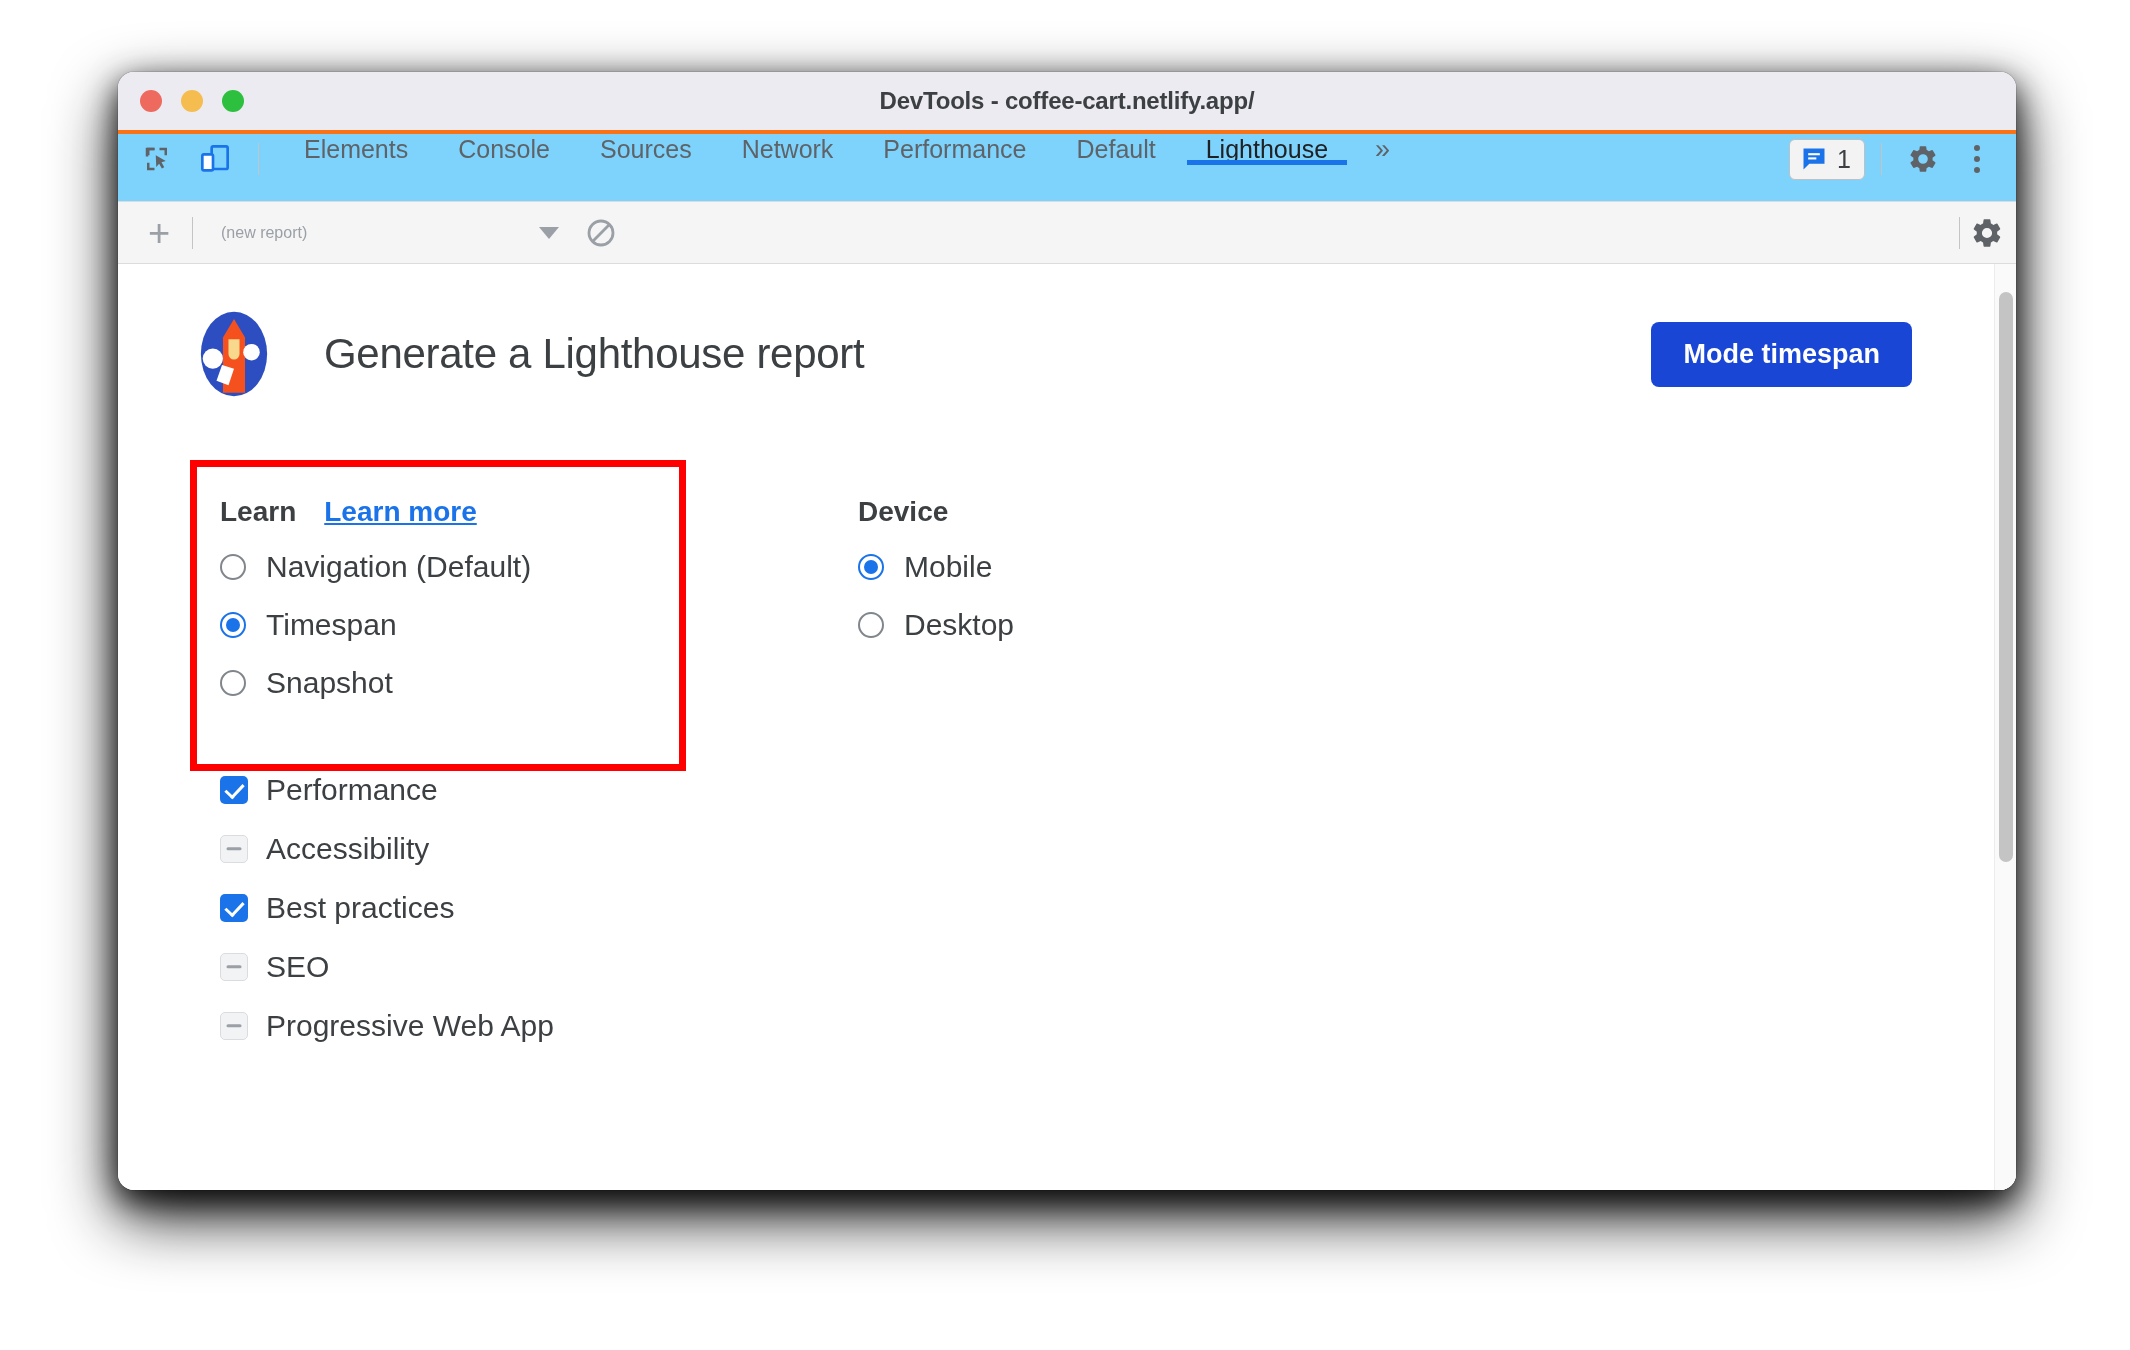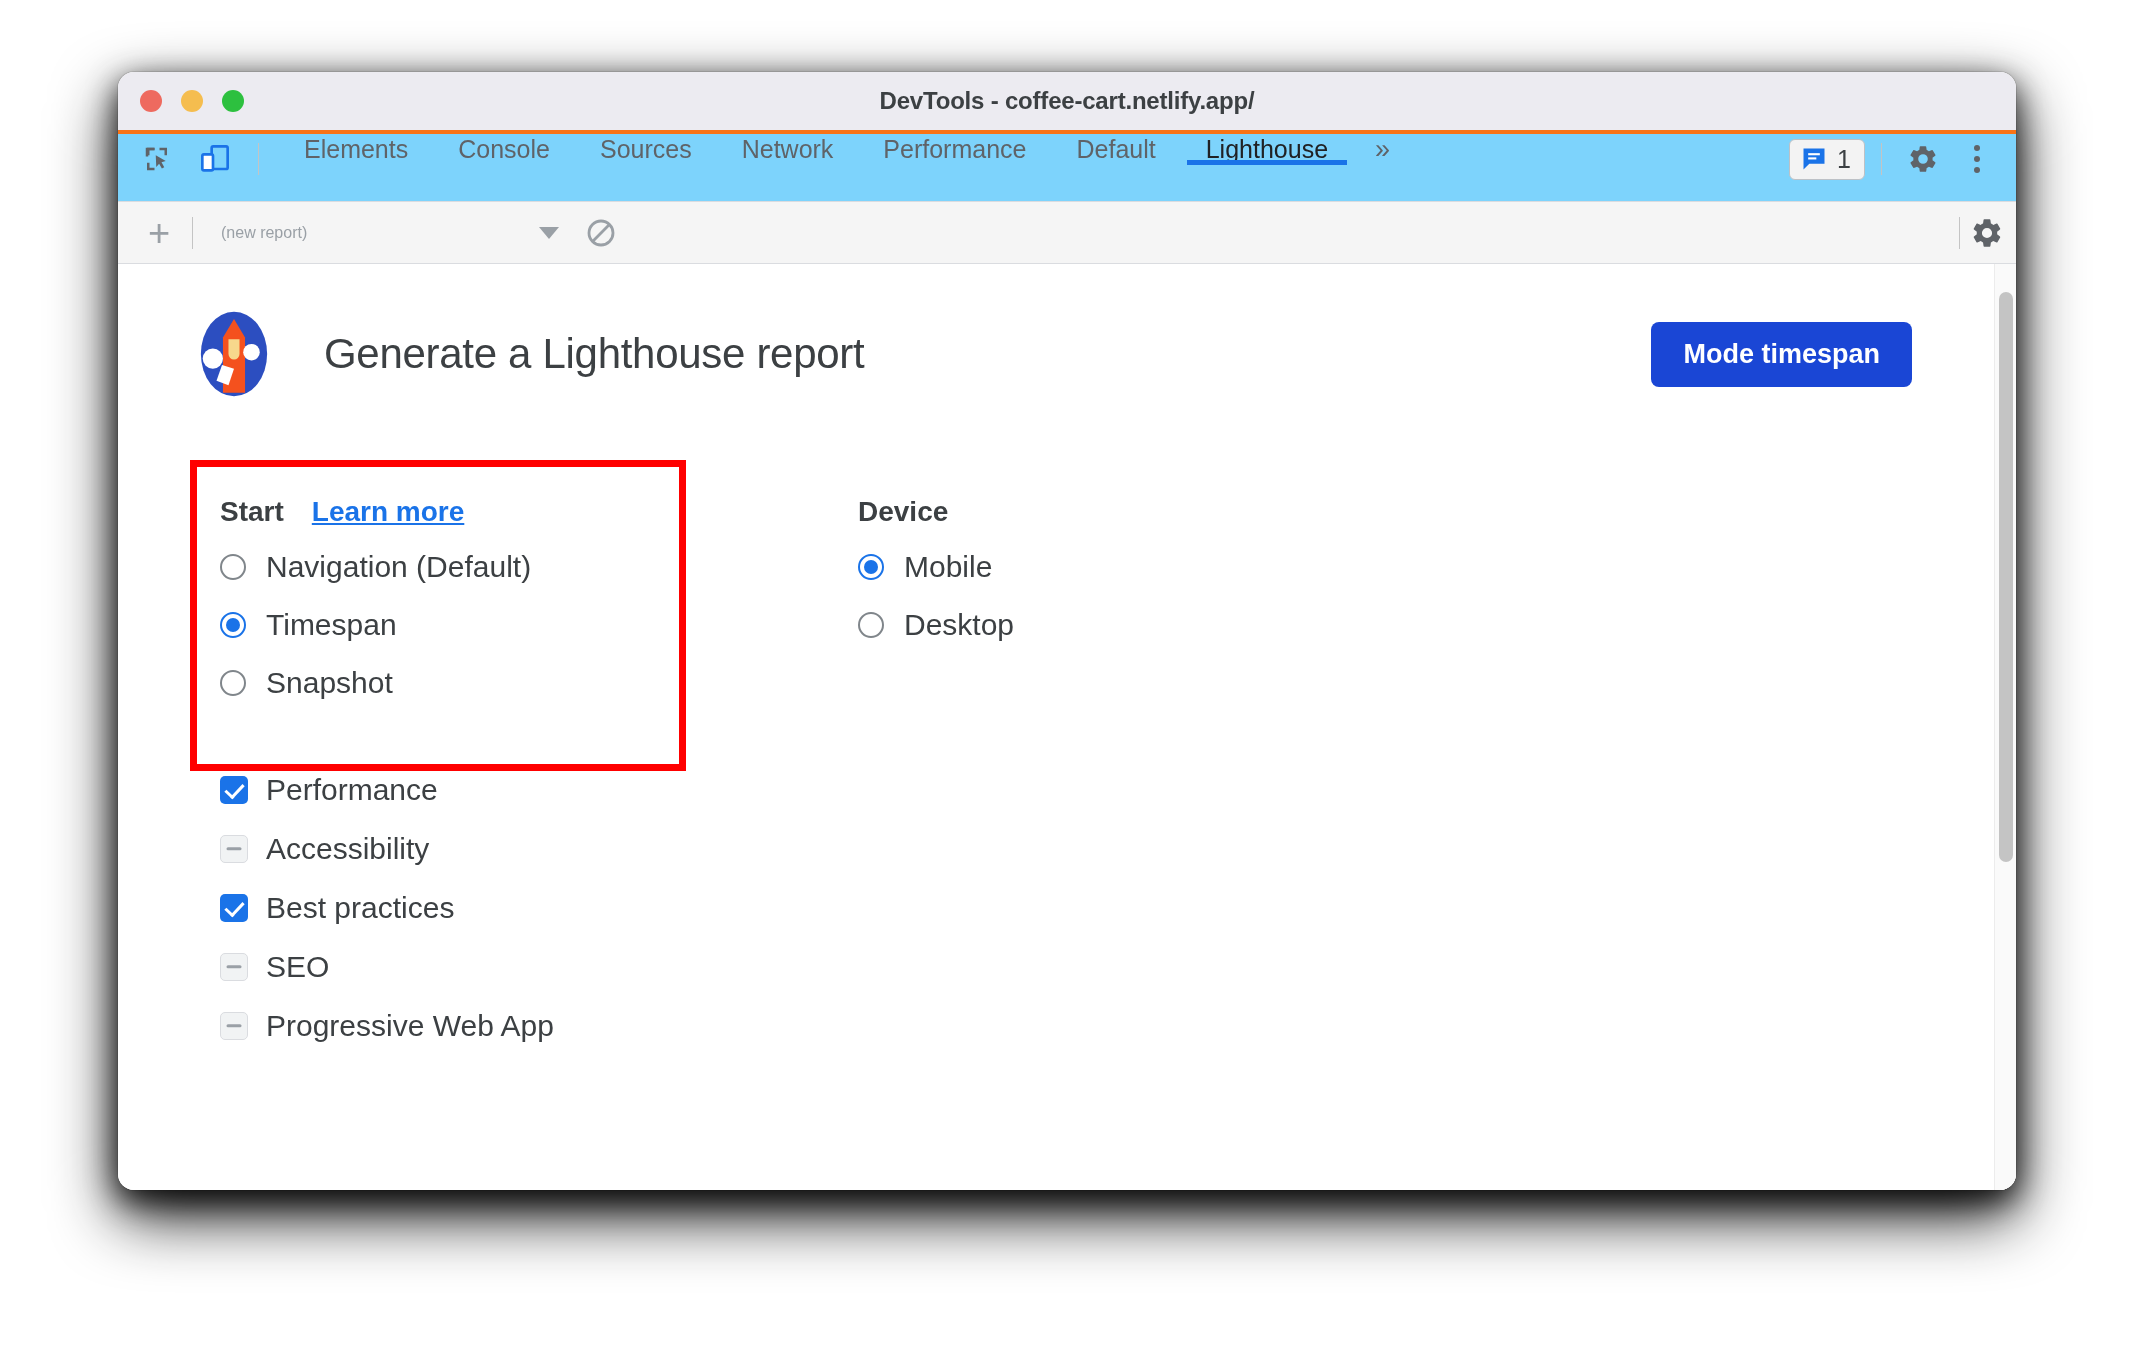--- a/index.html
+++ b/index.html
@@ -471,21 +471,21 @@
           <div class="lh-title">Generate a Lighthouse report</div>
           <button class="start-btn">Mode timespan</button>
         </div>
 
         <div class="form-row">
 
           <div class="annotation-box"></div>
 
           <div class="col-mode">
             <div class="group-head">
-              <span class="group-title">Start</span>
+              <span class="group-title">Learn</span>
               <span class="learn-more">Learn more</span>
             </div>
 
             <div class="opt-row">
               <span class="radio"></span>
               <span class="opt-label">Navigation (Default)</span>
             </div>
             <div class="opt-row">
               <span class="radio checked"></span>
               <span class="opt-label">Timespan</span>

